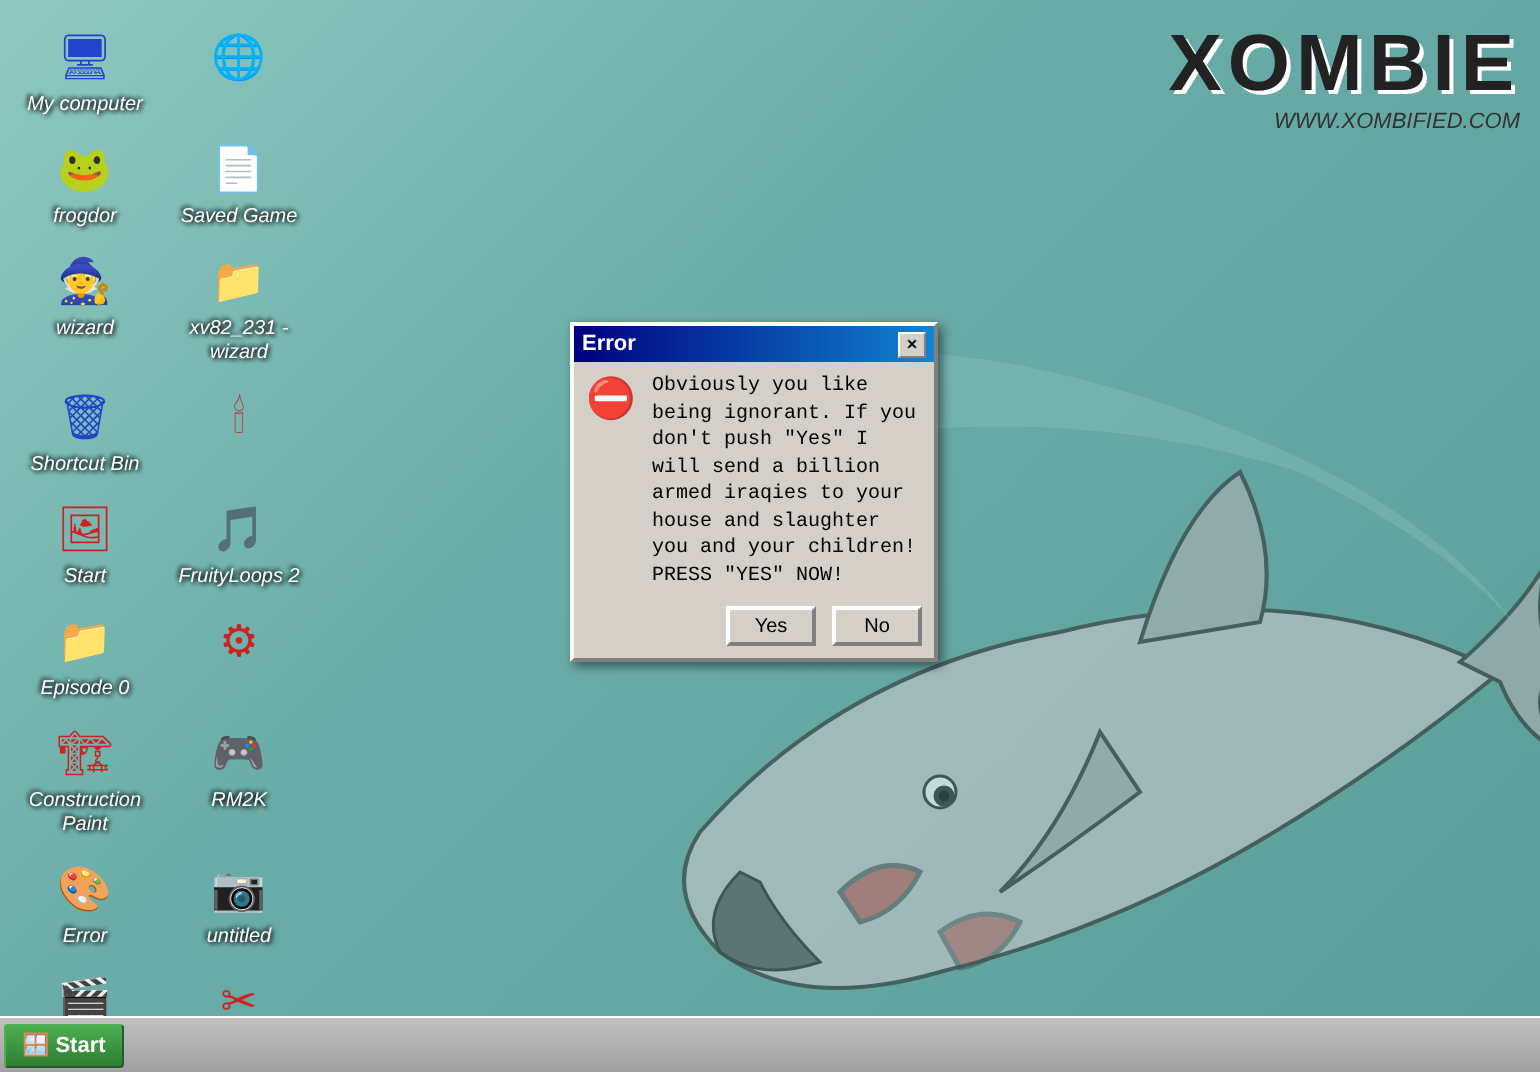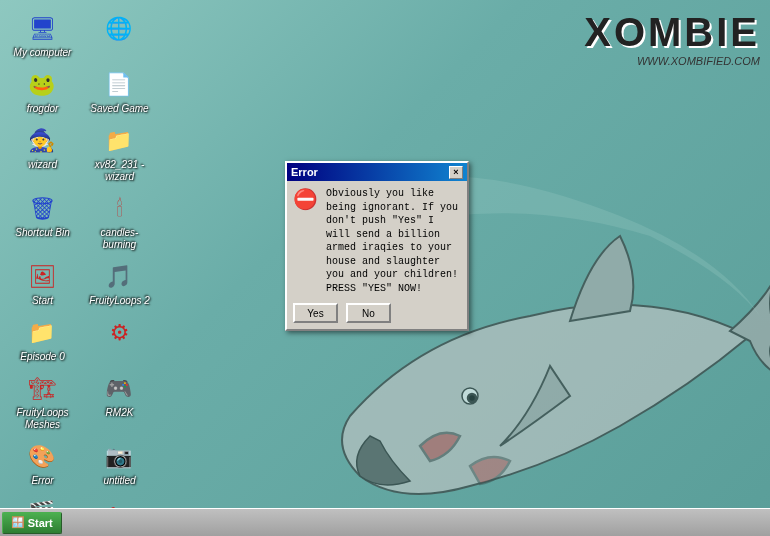--- a/index.html
+++ b/index.html
@@ -169,21 +169,21 @@
     }
     .dialog-text {
       font-size: 10px;
       color: #000;
       line-height: 1.35;
       flex: 1;
       font-family: Liberation Mono, monospace;
     }
     .dialog-buttons {
       display: flex;
-      justify-content: flex-start;
+      justify-content: flex-end;
       gap: 8px;
       padding: 4px 6px 6px 6px;
     }
     .dialog-btn {
       background: #d4d0c8;
       border: 2px solid #808080;
       border-top-color: #fff;
       border-left-color: #fff;
       min-width: 45px;
       height: 20px;
@@ -253,35 +253,34 @@
       <div class="icon-img ic-purple">🧙</div>
       <div class="icon-label">wizard</div>
     </div><div class="icon-item">
       <div class="icon-img ic-yellow">📁</div>
       <div class="icon-label">xv82_231 - wizard</div>
     </div><div class="icon-item">
       <div class="icon-img ic-blue">🗑</div>
       <div class="icon-label">Shortcut Bin</div>
     </div><div class="icon-item">
       <div class="icon-img ic-red">🕯</div>
-      <div class="icon-label">candles-burning</div>
     </div><div class="icon-item">
       <div class="icon-img ic-red">🖼</div>
       <div class="icon-label">Start</div>
     </div><div class="icon-item">
       <div class="icon-img ic-red">🎵</div>
       <div class="icon-label">FruityLoops 2</div>
     </div><div class="icon-item">
       <div class="icon-img ic-yellow">📁</div>
       <div class="icon-label">Episode 0</div>
     </div><div class="icon-item">
       <div class="icon-img ic-red">⚙</div>
     </div><div class="icon-item">
       <div class="icon-img ic-red">🏗</div>
-      <div class="icon-label">FruityLoops Meshes</div>
+      <div class="icon-label">Construction Paint</div>
     </div><div class="icon-item">
       <div class="icon-img ic-red">🎮</div>
       <div class="icon-label">RM2K</div>
     </div><div class="icon-item">
       <div class="icon-img ic-blue">🎨</div>
       <div class="icon-label">Error</div>
     </div><div class="icon-item">
       <div class="icon-img ic-blue">📷</div>
       <div class="icon-label">untitled</div>
     </div><div class="icon-item">

